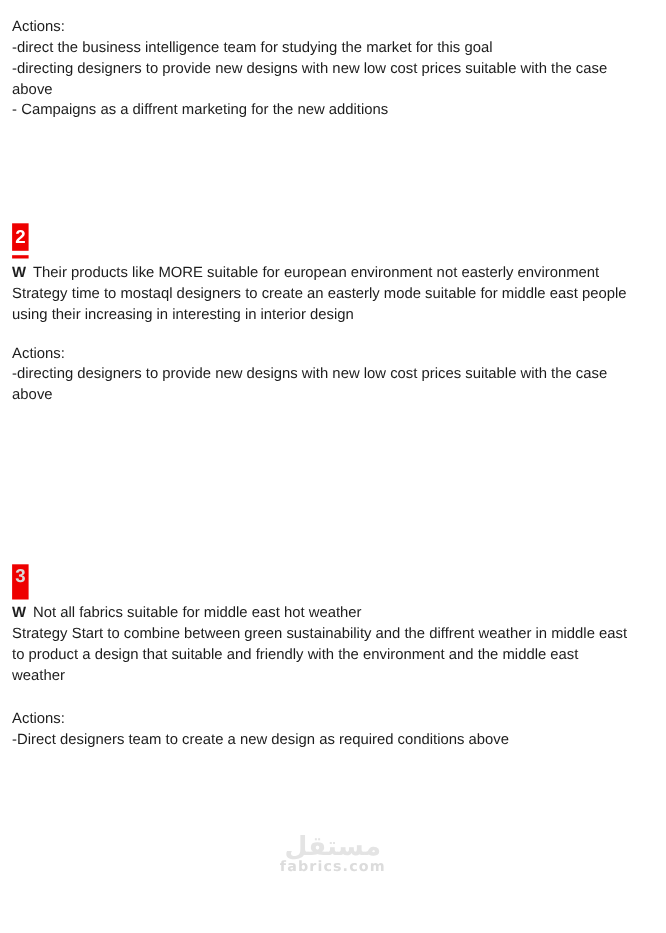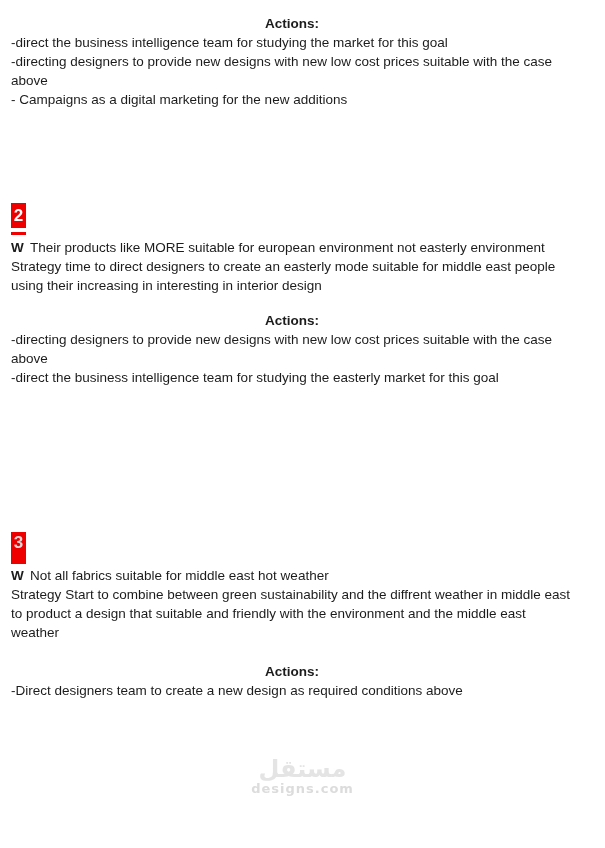--- a/index.html
+++ b/index.html
@@ -8,21 +8,21 @@
     width: 605px;
     height: 848px;
     box-sizing: border-box;
     padding: 14px 0 0 11px;
     background: #ffffff;
     font-family: "Liberation Sans", sans-serif;
     color: var(--text, #1c1c1c);
     overflow: hidden;
   }
   p { margin: 0; width: 562px; font-size: 13.5px; line-height: 19px; }
-  .h { font-weight: bold; text-align: center; }
+  .h { font-weight: normal; }
   .lbl { font-weight: bold; display: inline-block; }
   .lbl-w { width: 19px; }
   .lbl-o { width: 22px; font-weight: normal; }
   .strategy-lbl { font-weight: normal; margin-right: 4px; }
 
   .sec2 { margin-top: 94px; }
   .sec3 { margin-top: 145px; }
 
   .num-wrap { margin-bottom: 3px; }
   .num {
@@ -75,49 +75,48 @@
 </style>
 </head>
 <body>
 
 <div class="page">
 
   <section>
     <p class="h">Actions:</p>
     <p>-direct the business intelligence team for studying the market for this goal</p>
     <p>-directing designers to provide new designs with new low cost prices suitable with the case above</p>
-    <p>- Campaigns as a digital marketing for the new additions</p>
+    <p>- Campaigns as a diffrent marketing for the new additions</p>
   </section>
 
   <section class="sec2">
     <div class="num-wrap">
       <span class="num num2">2</span>
       <div class="num2-underline"></div>
     </div>
     <p><span class="lbl lbl-w">W</span><span>Their products like MORE suitable for european environment not easterly environment</span></p>
-    <p><span class="strategy-lbl">Strategy</span><span>time to direct designers to create an easterly mode suitable for middle east people using their increasing in interesting in interior design</span></p>
+    <p><span class="strategy-lbl">Strategy</span><span>time to mostaql designers to create an easterly mode suitable for middle east people using their increasing in interesting in interior design</span></p>
 
     <div class="actions">
       <p class="h">Actions:</p>
       <p>-directing designers to provide new designs with new low cost prices suitable with the case above</p>
-      <p>-direct the business intelligence team for studying the easterly market for this goal</p>
     </div>
   </section>
 
   <section class="sec3">
     <div class="num-wrap num3-wrap">
       <span class="num num3">3</span>
     </div>
     <p><span class="lbl lbl-w">W</span><span>Not all fabrics suitable for middle east hot weather</span></p>
     <p><span class="strategy-lbl">Strategy</span><span>Start to combine between green sustainability and the diffrent weather in middle east to product a design that suitable and friendly with the environment and the middle east weather</span></p>
 
     <div class="actions actions-3">
       <p class="h">Actions:</p>
       <p>-Direct designers team to create a new design as required conditions above</p>
     </div>
   </section>
 
   <div class="watermark">
     <div class="ar">مستقل</div>
-    <div class="domain">designs.com</div>
+    <div class="domain">fabrics.com</div>
   </div>
 
 </div>
 
 </body></html>

